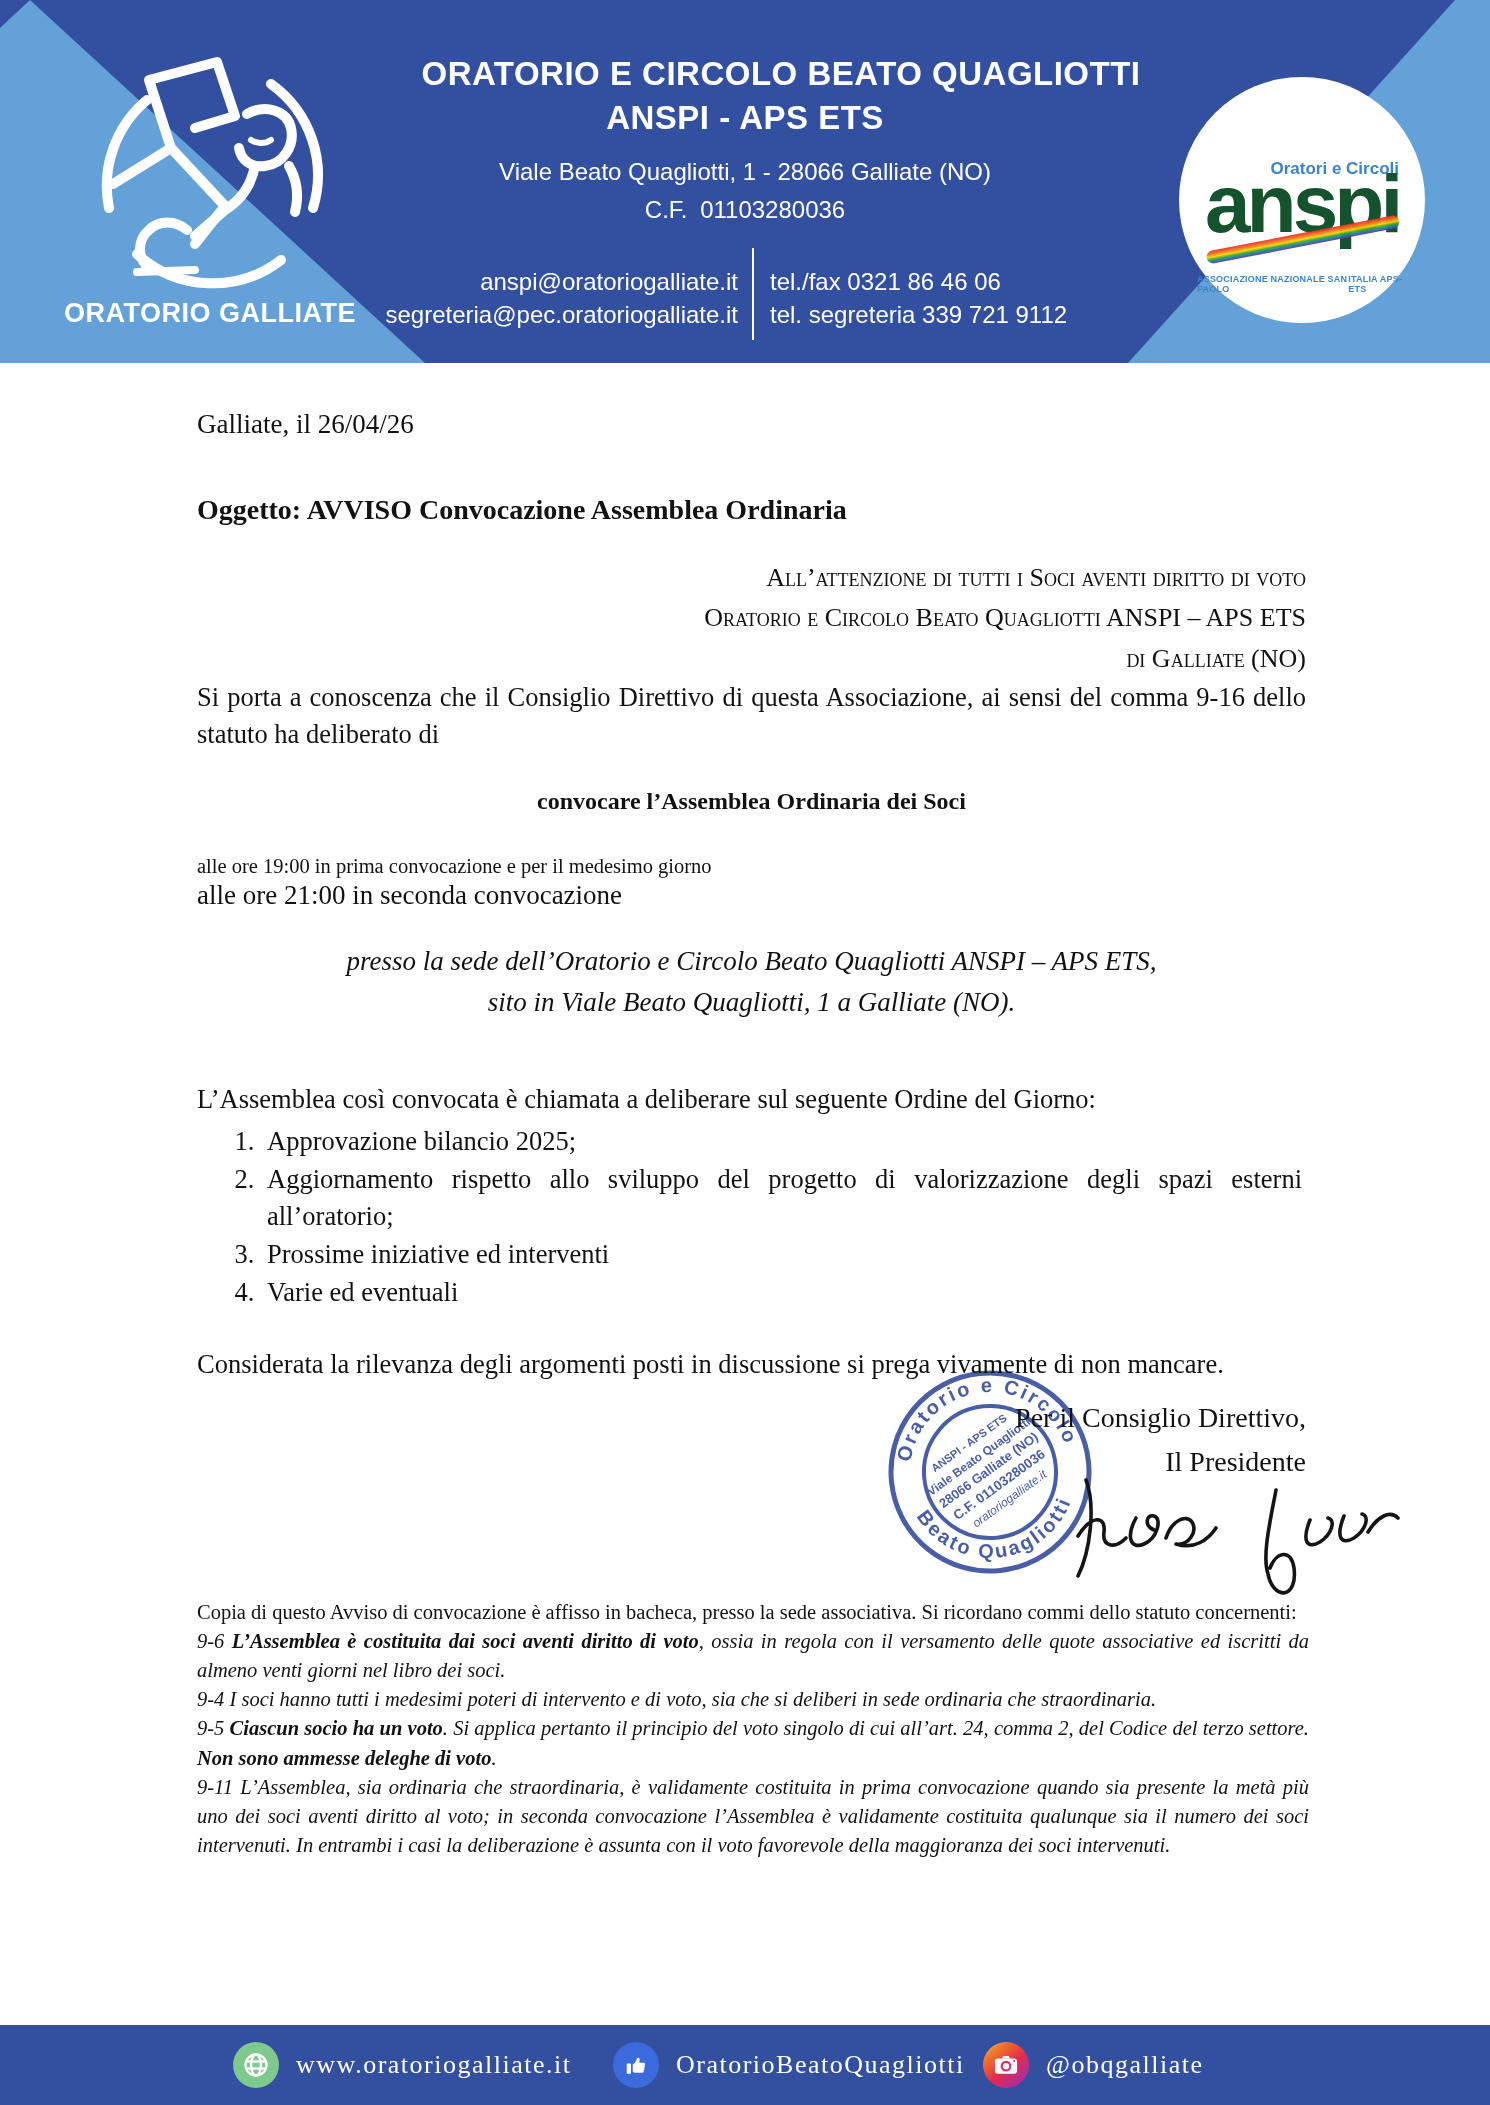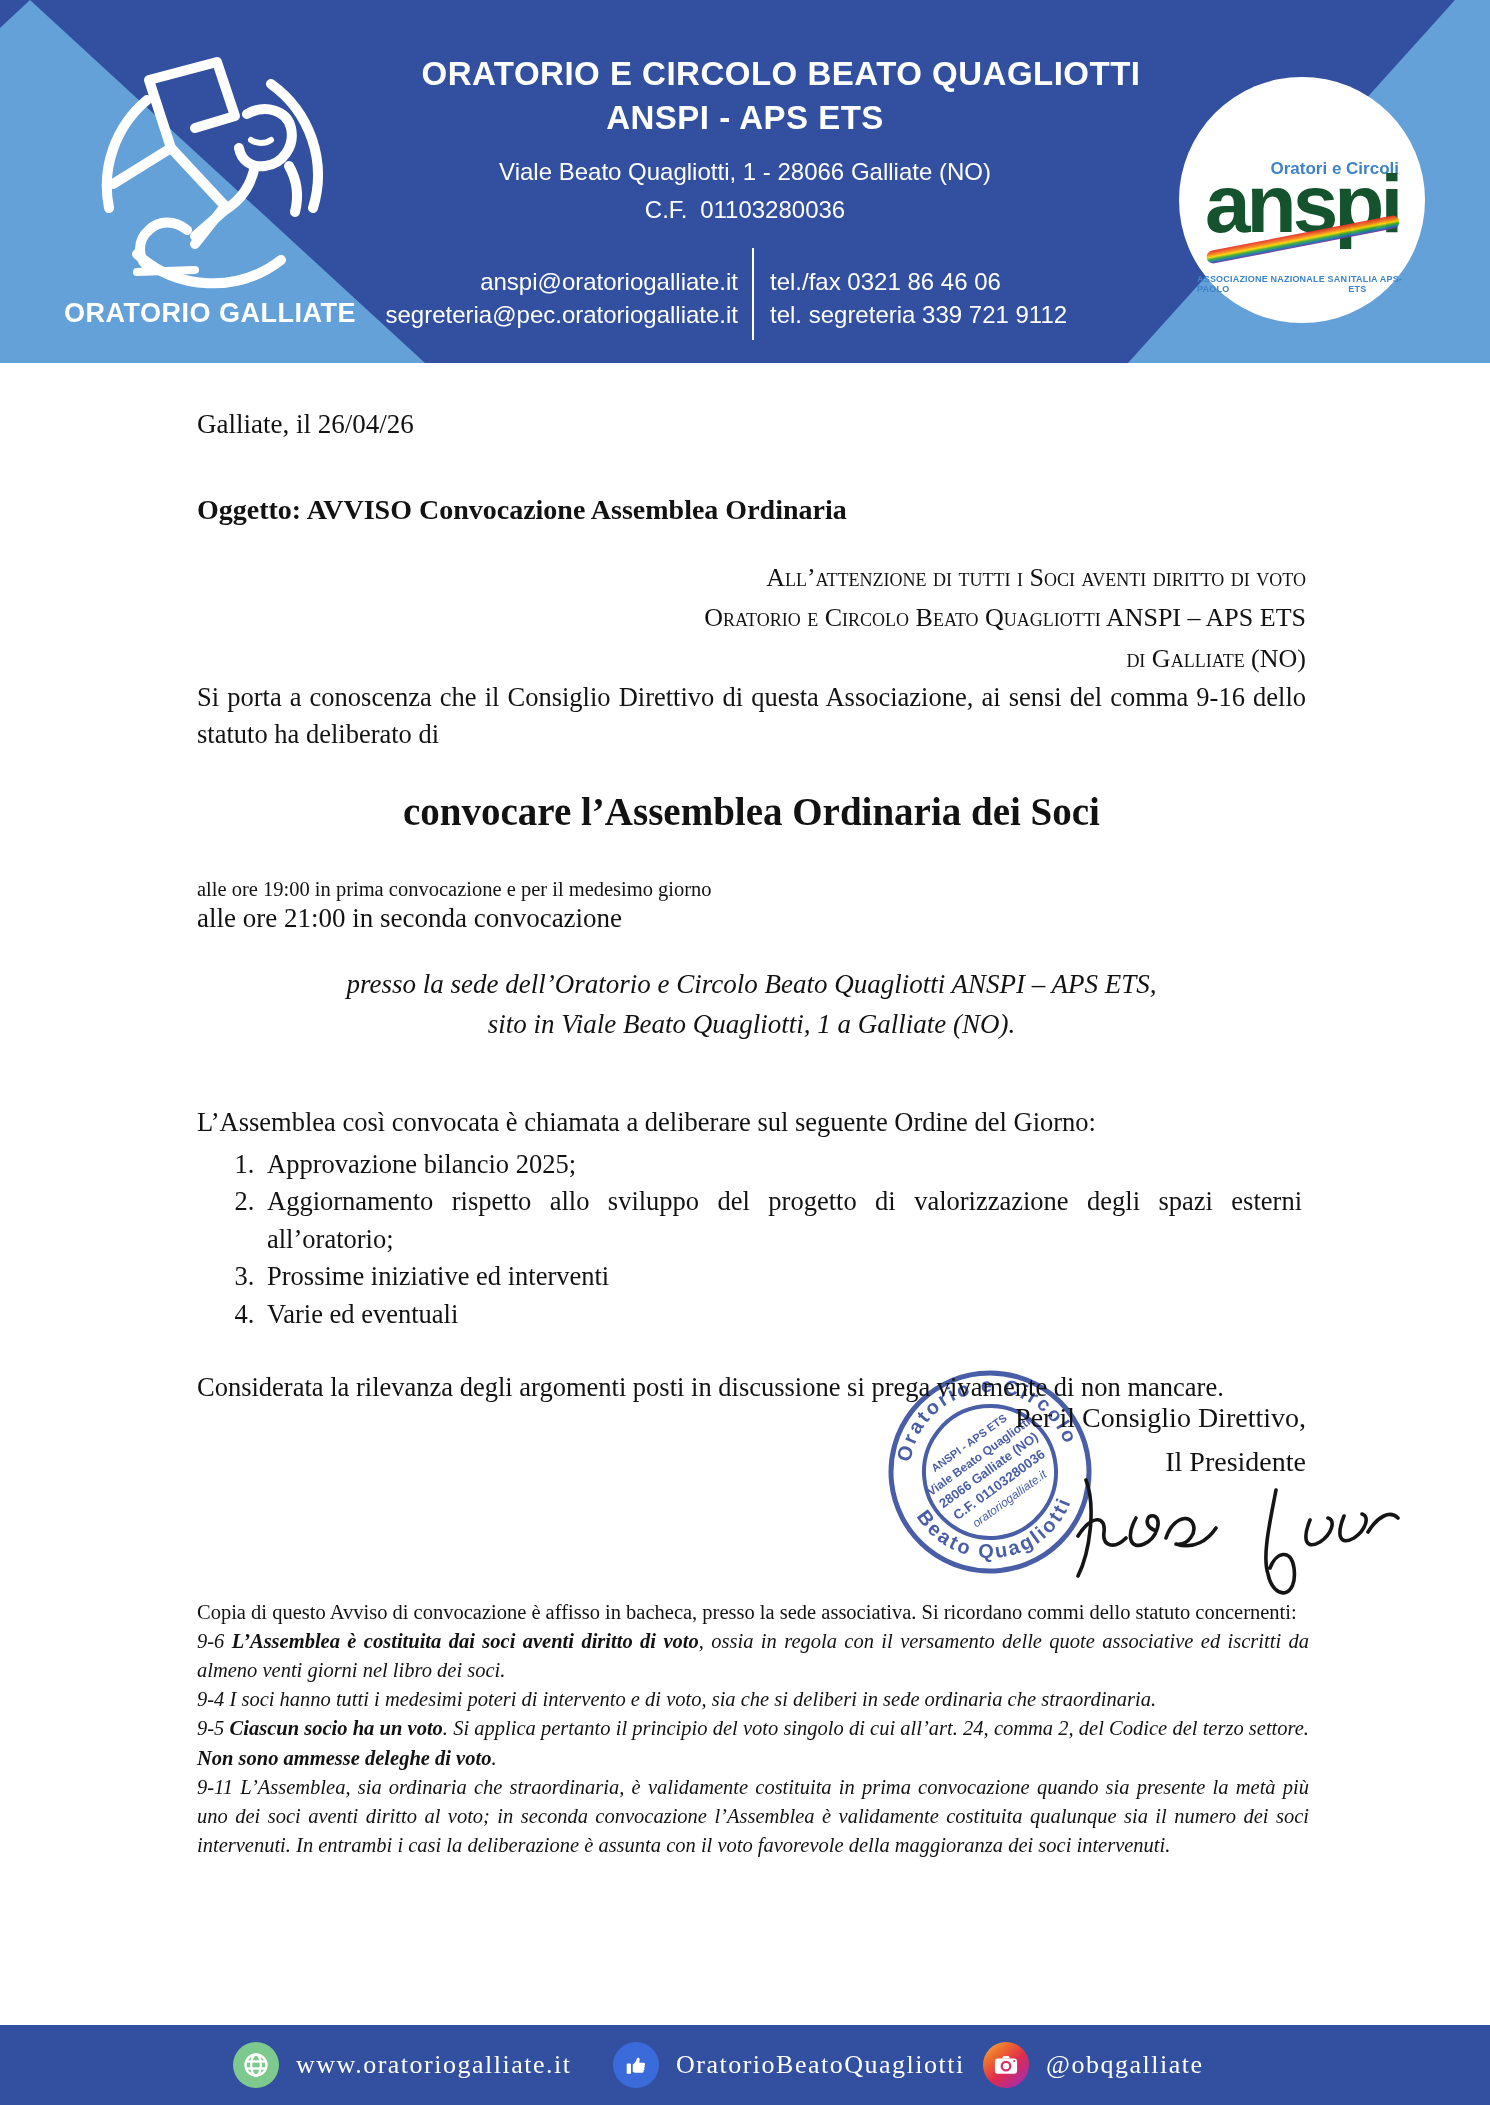--- a/index.html
+++ b/index.html
@@ -39,21 +39,21 @@
                  opacity:.95;}
   #anspi-sub{position:absolute;left:18px;right:18px;top:197px;display:flex;justify-content:space-between;
              color:#3e83c8;font-family:"Liberation Sans", sans-serif;font-weight:bold;font-size:9px;letter-spacing:.2px;}
 
   
   #letter-body{position:absolute;left:197px;top:363px;width:1109px;z-index:2;}
   #date-line{margin-top:46px;font-size:27px;}
   #recipient{margin-top:32px;text-align:right;font-variant:small-caps;font-size:26px;line-height:1.55;}
   #subject-line{margin-top:54px;font-size:28px;font-weight:bold;}
   #intro-par{font-size:26.5px;line-height:1.4;text-align:justify;}
-  #convocation{margin-top:30px;text-align:center;font-weight:bold;font-size:39px;line-height:1.5;}
+  #convocation{margin-top:30px;text-align:center;font-weight:bold;font-size:24px;line-height:1.5;}
   #time-small{margin-top:36px;font-size:20.5px;}
   #time-normal{margin-top:2px;font-size:27px;}
   #venue{margin-top:30px;text-align:center;font-style:italic;font-size:27px;line-height:1.5;}
   #agenda-intro{margin-top:62px;font-size:26.5px;}
   #agenda{margin:8px 4px 0 0;padding-left:64px;font-size:26.5px;line-height:1.42;text-align:justify;}
   #agenda li{padding-left:6px;}
   #closing-par{margin-top:34px;font-size:26.5px;line-height:1.45;text-align:justify;}
 
   
   #sign-text{position:absolute;right:184px;top:1396px;text-align:right;font-size:28px;line-height:1.58;z-index:2;}

